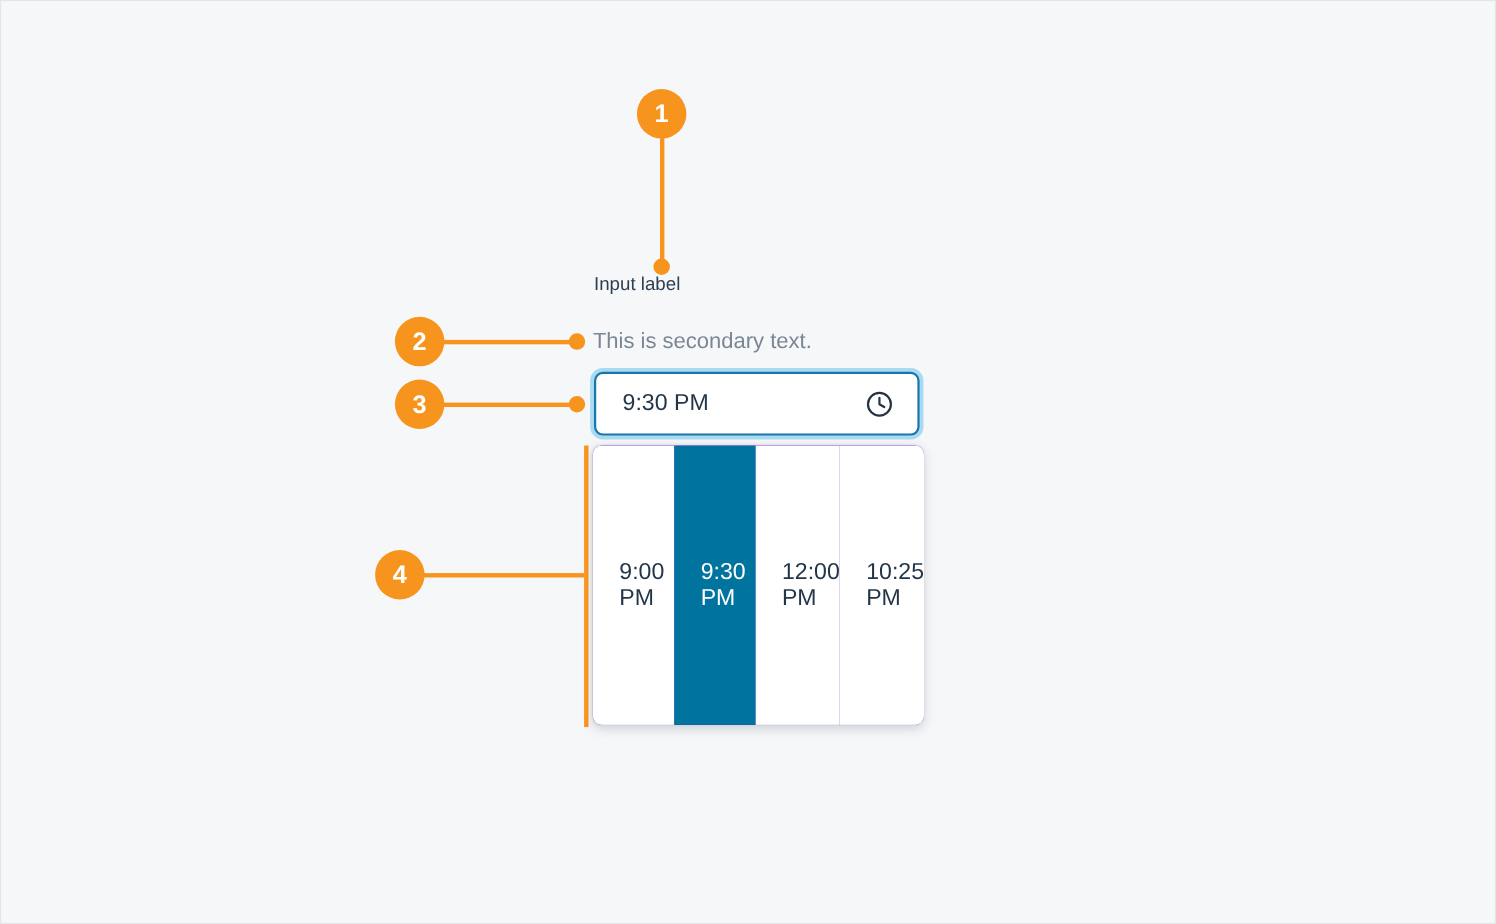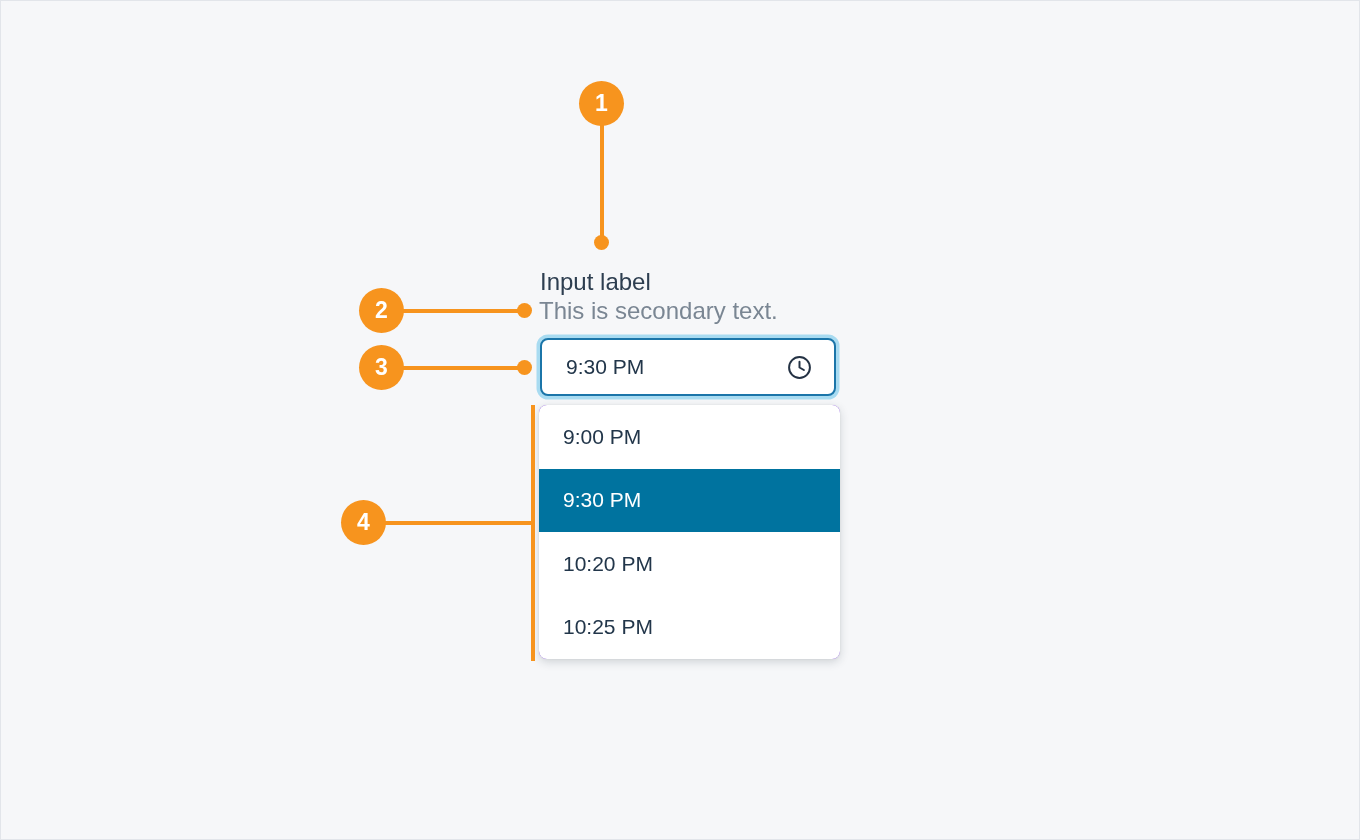--- a/index.html
+++ b/index.html
@@ -46,28 +46,28 @@
   #line-3   { left: 399px; top: 365px; width: 120px; height: 4px; }
   #dot-3    { left: 516px; top: 359px; }
 
   #marker-4 { left: 340px; top: 499px; }
   #line-4   { left: 383px; top: 520px; width: 147px; height: 4px; }
   #vline-4  { left: 530px; top: 404px; width: 4px; height: 256px; }
 
   
   .input-label {
     position: absolute;
-    left: 539px; top: 267px;
-    font-size: 24px; line-height: 28px;
+    left: 539px; top: 244px;
+    font-size: 17px; line-height: 28px;
     color: #2d3e50;
   }
   .secondary-text {
     position: absolute;
     left: 538px; top: 296px;
-    font-size: 24px; line-height: 27px;
+    font-size: 20px; line-height: 27px;
     color: #7a8693;
   }
 
   .time-input {
     position: absolute;
     left: 539px; top: 337px;
     width: 296px; height: 58px;
     background: #ffffff;
     border: 2px solid #1b75a9;
     border-radius: 8px;
@@ -89,21 +89,21 @@
   .clock-icon svg { width: 100%; height: 100%; }
 
   .dropdown {
     position: absolute;
     left: 538px; top: 404px;
     width: 301px; height: 254px;
     background: #6d28d9;
     border-radius: 8px;
     box-shadow: 0 3px 10px rgba(35, 48, 62, 0.18), 0 0 2px rgba(35, 48, 62, 0.10);
     overflow: hidden;
-    display: flex; flex-direction: column;
+    display: flex; flex-direction: row;
     z-index: 3;
   }
   .dropdown-option {
     flex: 1 1 0;
     display: flex; align-items: center;
     padding-left: 24px;
     font-size: 21px;
     color: #22364a;
     background: #ffffff;
     cursor: pointer;
@@ -151,17 +151,17 @@
       <svg viewBox="0 0 24 24" fill="none" stroke="currentColor" stroke-width="1.9" stroke-linecap="round" stroke-linejoin="round">
         <circle cx="12" cy="12" r="10"></circle>
         <polyline points="12 6.5 12 12 16.2 14.4"></polyline>
       </svg>
     </span>
   </div>
 
   <div class="dropdown">
     <div class="dropdown-option">9:00 PM</div>
     <div class="dropdown-option selected">9:30 PM</div>
-    <div class="dropdown-option">10:20 PM</div>
+    <div class="dropdown-option">12:00 PM</div>
     <div class="dropdown-option">10:25 PM</div>
   </div>
 
 </div>
 
 </body></html>

